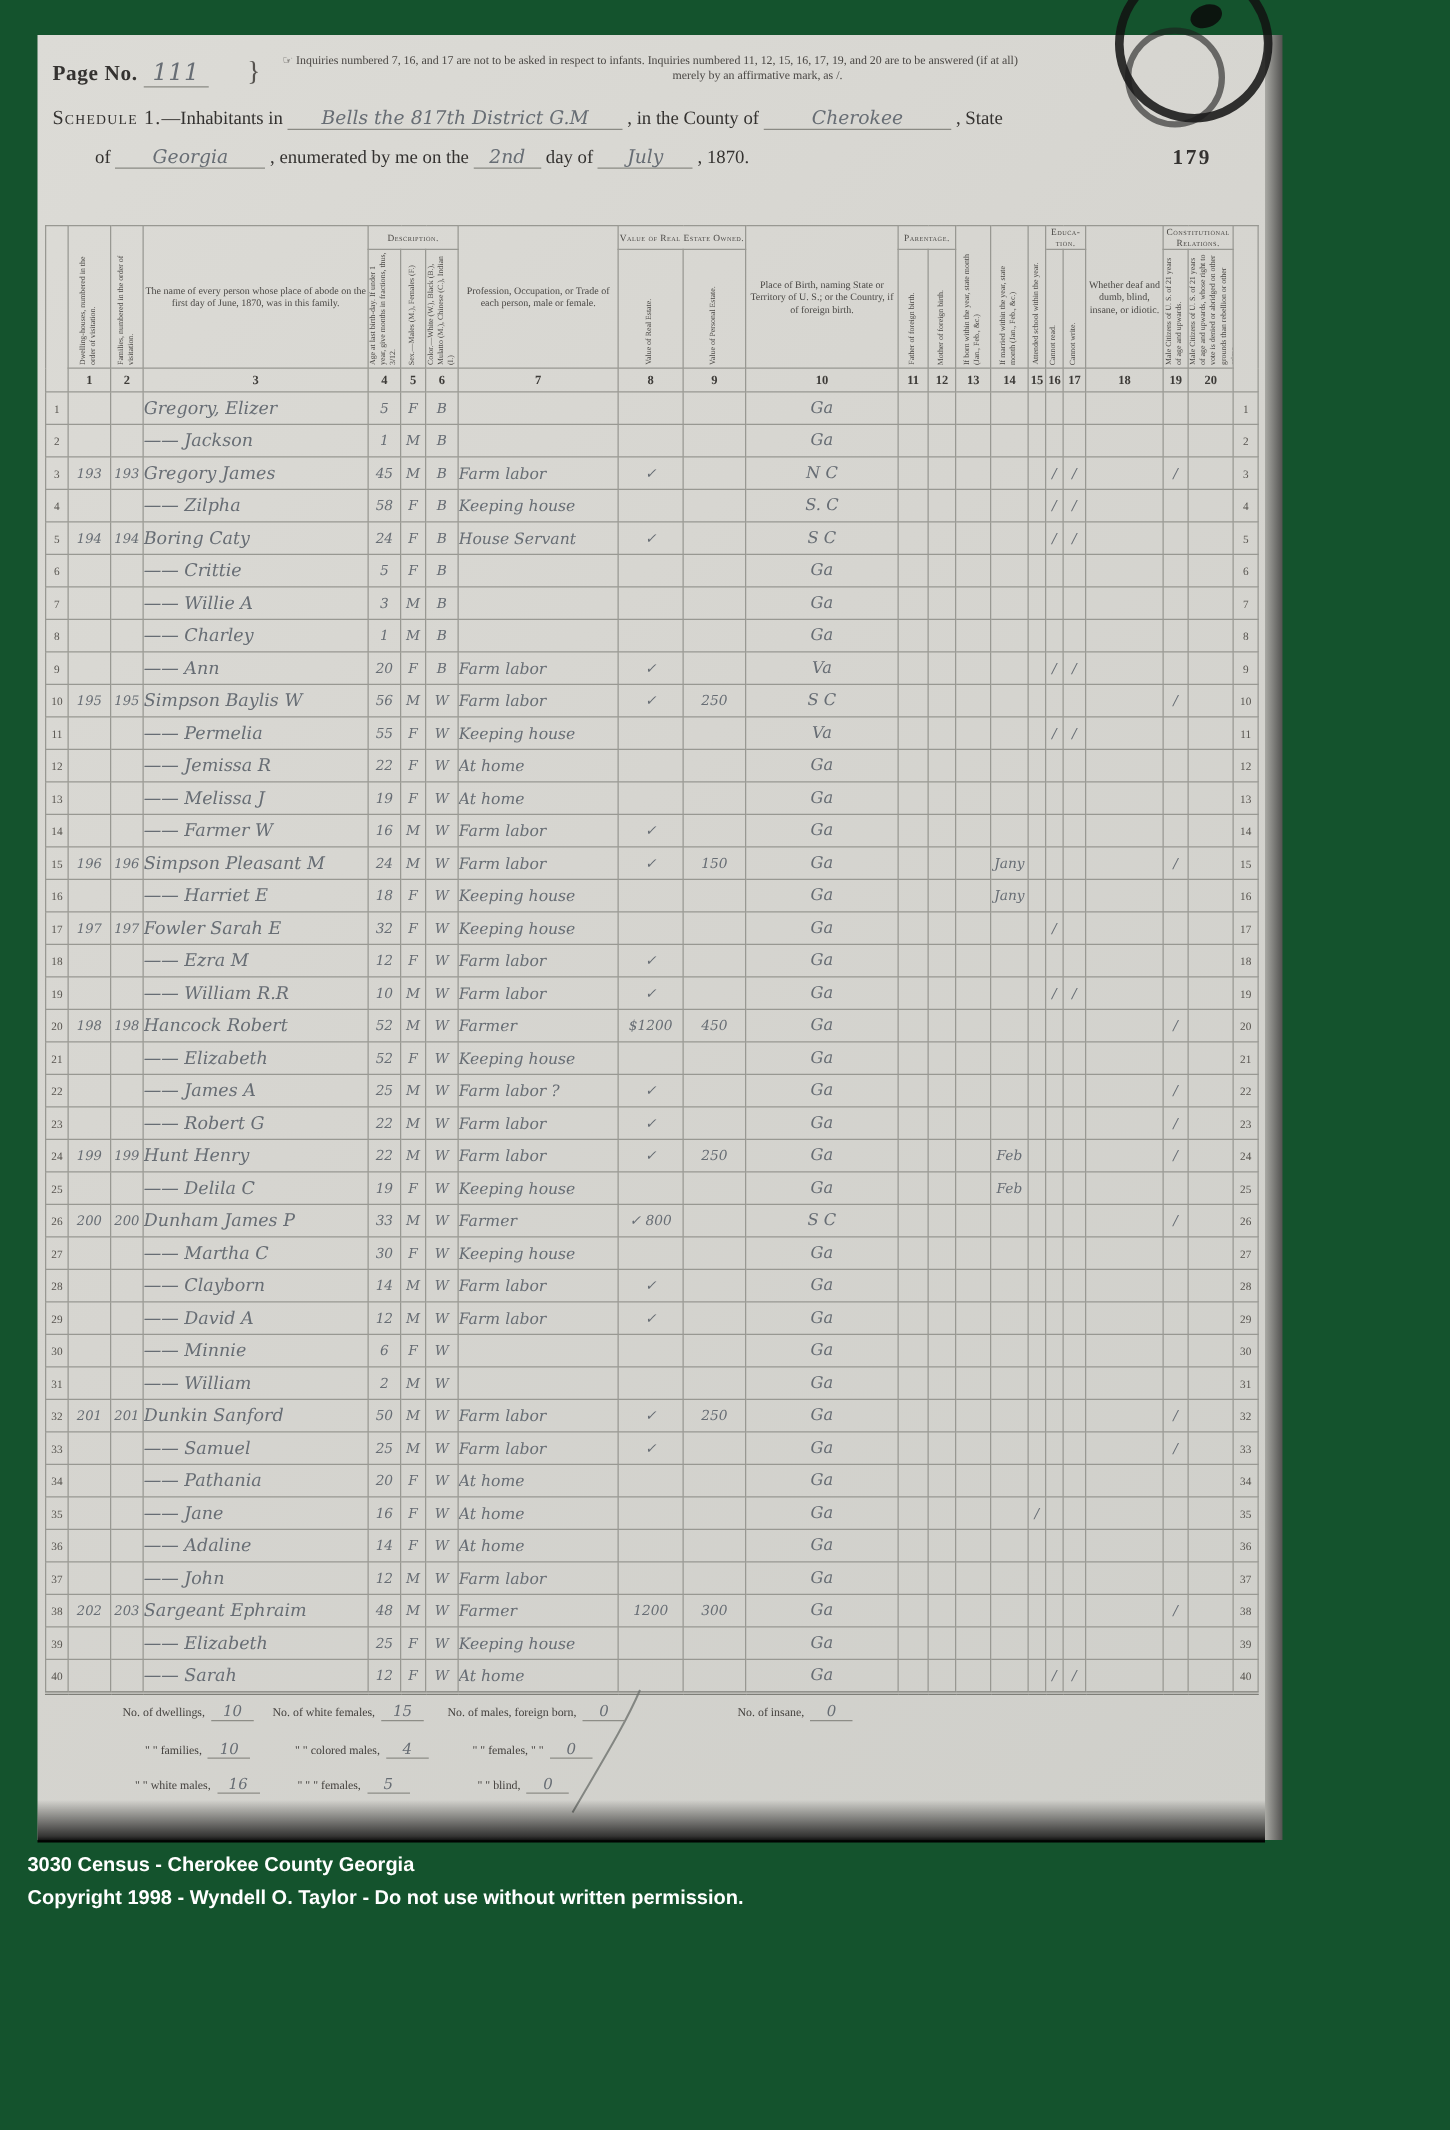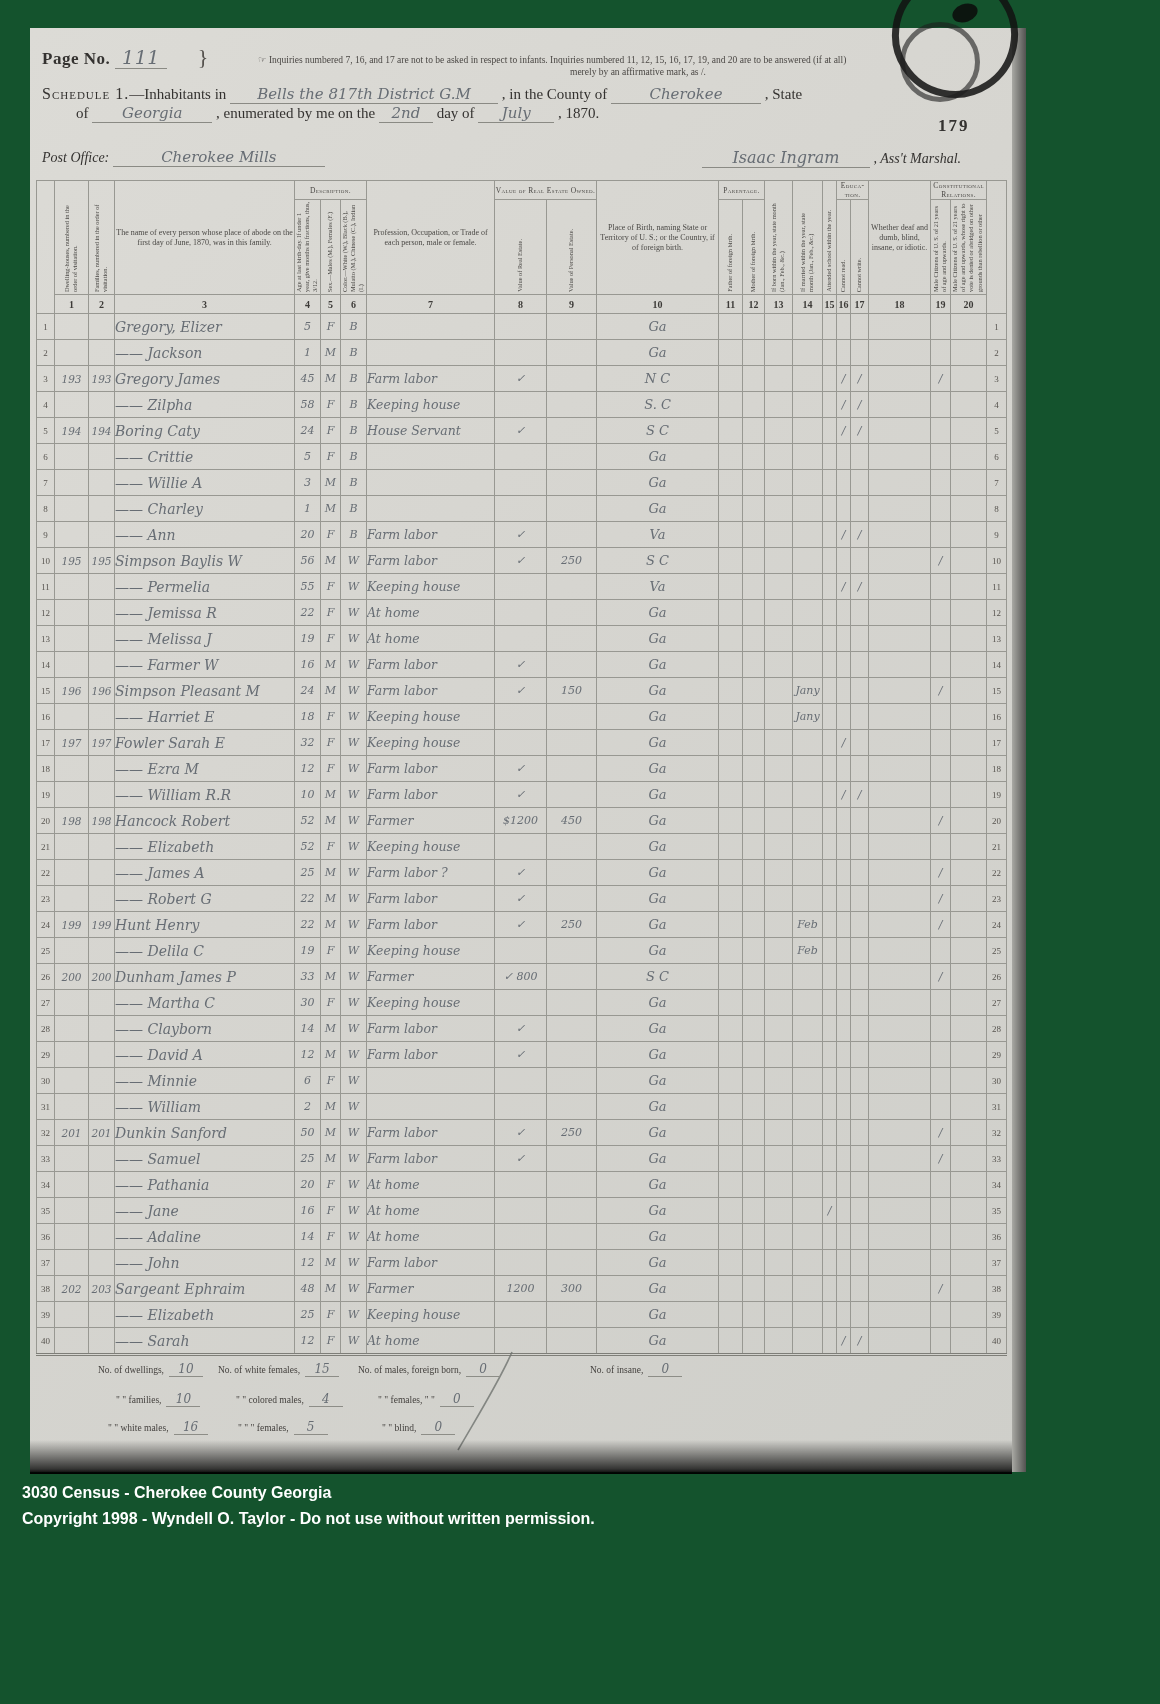--- a/index.html
+++ b/index.html
@@ -13,26 +13,26 @@
         background:linear-gradient(to bottom,rgba(0,0,0,0),rgba(0,0,0,.75) 85%,#000);}
   .edge-strip{position:absolute;left:1012px;top:28px;width:14px;height:1444px;
         background:linear-gradient(to right,#a9a9a4,#525250);}
   
   .pr{font-family:"Liberation Serif",serif;color:#343230;}
   .hw{font-family:"DejaVu Serif",serif;font-style:italic;color:#676d74;}
   .bl{display:inline-block;border-bottom:1px solid #8a8a84;text-align:center;}
   .pageno-line{position:absolute;left:12px;top:16px;font-size:17px;font-weight:bold;letter-spacing:.5px;}
   .pageno-line .hw{font-size:19px;font-weight:normal;}
   .brace{font-weight:normal;font-size:22px;margin-left:26px;color:#55524e;}
-  .note{position:absolute;left:196px;top:26px;width:760px;font-size:9.5px;line-height:12px;
-        color:#4a4744;text-align:left;margin-left:32px;}
+  .note{position:absolute;left:196px;top:15px;width:760px;font-size:9.5px;line-height:12px;
+        color:#4a4744;text-align:left;}
   .note .l2{text-align:center;}
   .sched1{position:absolute;left:12px;top:57px;font-size:15px;white-space:nowrap;}
   .schedword{font-variant:small-caps;letter-spacing:1px;font-size:16px;}
-  .sched2{position:absolute;left:46px;top:76px;font-size:15px;white-space:nowrap;}
+  .sched2{position:absolute;left:46px;top:88px;font-size:15px;white-space:nowrap;}
   .stamp-page{position:absolute;left:908px;top:88px;font-size:17px;font-weight:bold;letter-spacing:2px;}
   .po-line{position:absolute;left:12px;top:120px;font-size:14px;font-style:italic;width:960px;}
   .po-right{position:absolute;left:660px;top:0;}
   .hw15{font-size:15px;}
   
   table.census{position:absolute;left:6px;top:152px;border-collapse:collapse;table-layout:fixed;
         width:970px;}
   table.census td{border:1px solid #989892;padding:0;overflow:hidden;}
   td.grp{font-size:7.5px;font-variant:small-caps;letter-spacing:.4px;text-align:center;
         color:#4a4845;height:16px;}
@@ -102,28 +102,20 @@
       <span class="hw hw15 bl" style="min-width:120px;">Georgia</span>
       <span class="pr">, enumerated by me on the</span>
       <span class="hw hw15 bl" style="min-width:54px;">2nd</span>
       <span class="pr">day of</span>
       <span class="hw hw15 bl" style="min-width:76px;">July</span>
       <span class="pr">, 1870.</span>
     </div>
 
     <div class="stamp-page pr">179</div>
 
-    <div class="po-line">
-      <span class="pr" style="font-style:italic;">Post Office:</span>
-      <span class="hw hw15 bl" style="min-width:212px;font-style:italic;">Cherokee Mills</span>
-      <span class="po-right">
-        <span class="hw bl" style="min-width:168px;font-size:16px;">Isaac Ingram</span>
-        <span class="pr" style="font-style:italic;">, Ass't Marshal.</span>
-      </span>
-    </div>
 
     <table class="census" id="census">
         <colgroup>
           <col style="width: 18px;">
           <col style="width: 34px;">
           <col style="width: 26px;">
           <col style="width: 180px;">
           <col style="width: 26px;">
           <col style="width: 20px;">
           <col style="width: 26px;">

